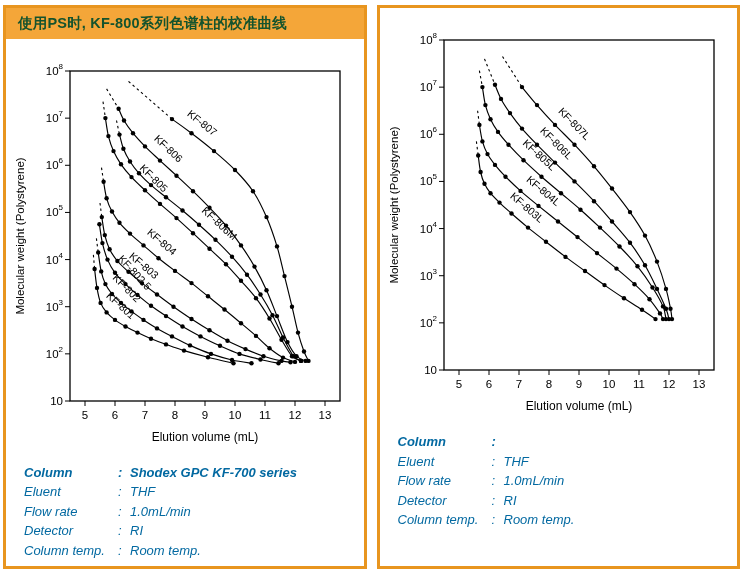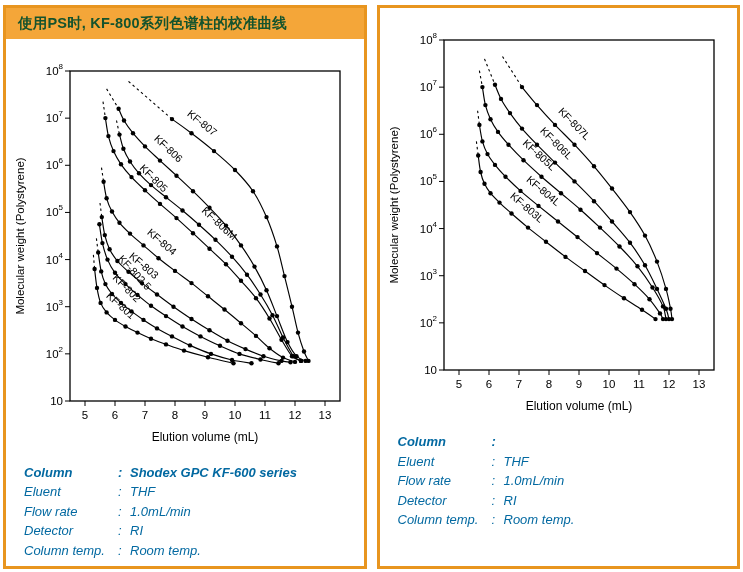--- a/index.html
+++ b/index.html
@@ -227,21 +227,21 @@
         <circle cx="174" cy="301.6" r="2.2" fill="#000"></circle>
         <circle cx="198" cy="308.2" r="2.2" fill="#000"></circle>
         <circle cx="223.5" cy="314.3" r="2.2" fill="#000"></circle>
         <text x="108.4" y="259.2" text-anchor="middle" font-size="10.5" font-family="&quot;Liberation Sans&quot;,sans-serif" fill="#000" transform="rotate(41.9 108.4 259.2)">KF-801</text>
       </svg>
   </div>
   <div class="info-block">
     <div class="info-row first">
       <span class="lbl">Column</span>
         <span class="sep">:</span>
-        <span class="val">Shodex GPC KF-600 series</span>
+        <span class="val">Shodex GPC KF-700 series</span>
     </div>
     <div class="info-row">
       <span class="lbl">Eluent</span>
         <span class="sep">:</span>
         <span class="val">THF</span>
     </div>
     <div class="info-row">
       <span class="lbl">Flow rate</span>
         <span class="sep">:</span>
         <span class="val">1.0mL/min</span>

